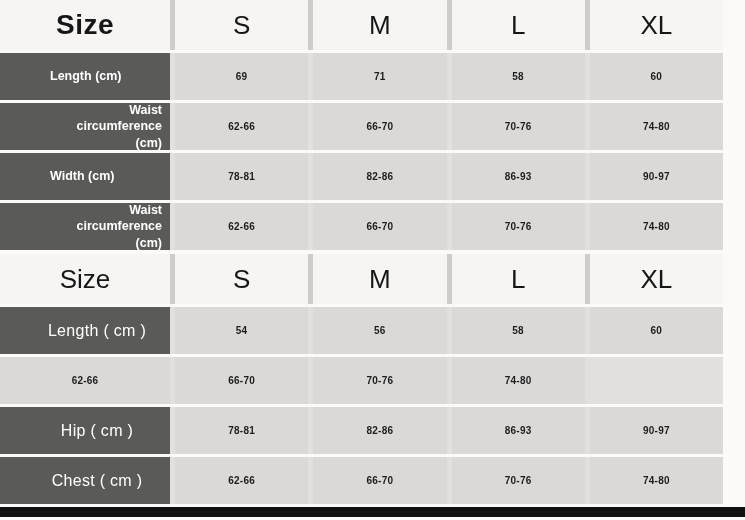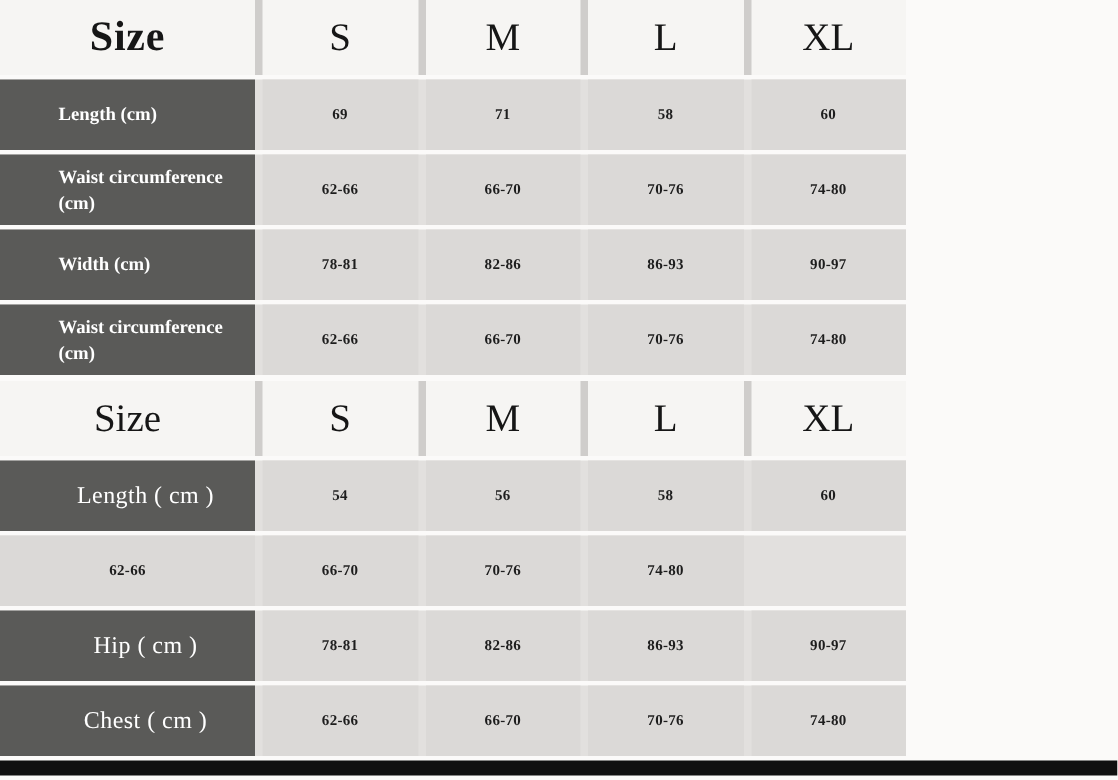--- a/index.html
+++ b/index.html
@@ -4,21 +4,21 @@
 <style>
   html, body { margin: 0; padding: 0; }
   body {
     width: 745px;
     height: 520px;
     overflow: hidden;
     background: var(--row-gap-bg, #fbfaf9);
     font-family: "Liberation Sans", "DejaVu Sans", sans-serif;
     -webkit-font-smoothing: antialiased;
   }
-  .size-table { width: 604px; font-family: Liberation Serif, serif; }
+  .size-table { width: 723px; }
   .t2 { margin-top: 4px; }
 
   .row {
     display: grid;
     grid-template-columns: 170px repeat(4, 1fr);
     column-gap: 5px;
     margin-bottom: 3px;
   }
   .header-row {
     height: 50px;
@@ -48,22 +48,22 @@
   .t2 .size-letter  { font-size: 26px; font-weight: 400; }
 
   
   .label-cell {
     background: var(--label-bg, #5a5a58);
     color: var(--label-text, #ffffff);
     padding-left: 24px;
   }
   .t1 .label-cell {
     justify-content: flex-start;
-    text-align: left;
-    padding-left: 39px;
+    text-align: right;
+    padding-left: 50px;
     padding-right: 8px;
     font-size: 12.5px;
     font-weight: 700;
     line-height: 1.3;
   }
   .t2 .label-cell {
     font-size: 16px;
     font-weight: 400;
     letter-spacing: 0.3px;
   }

